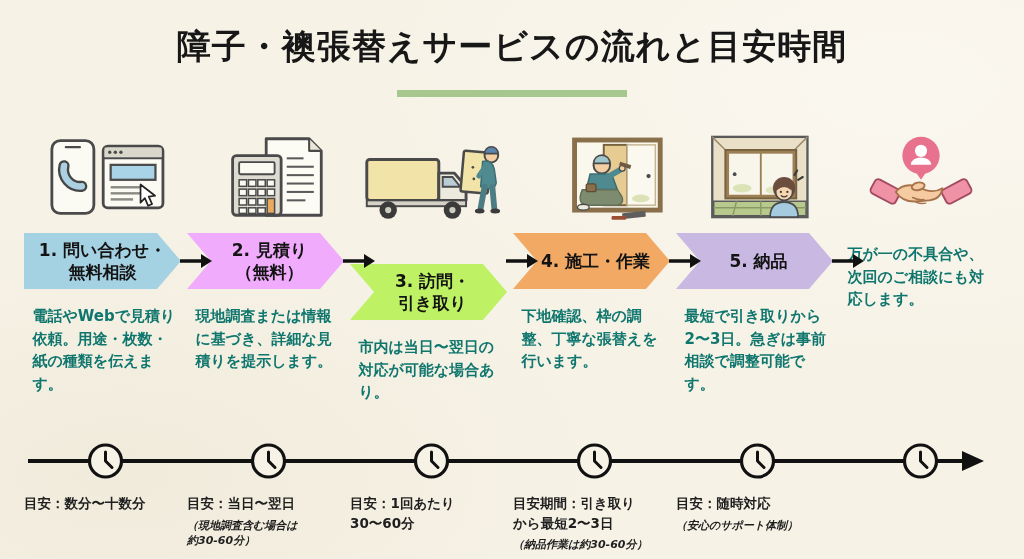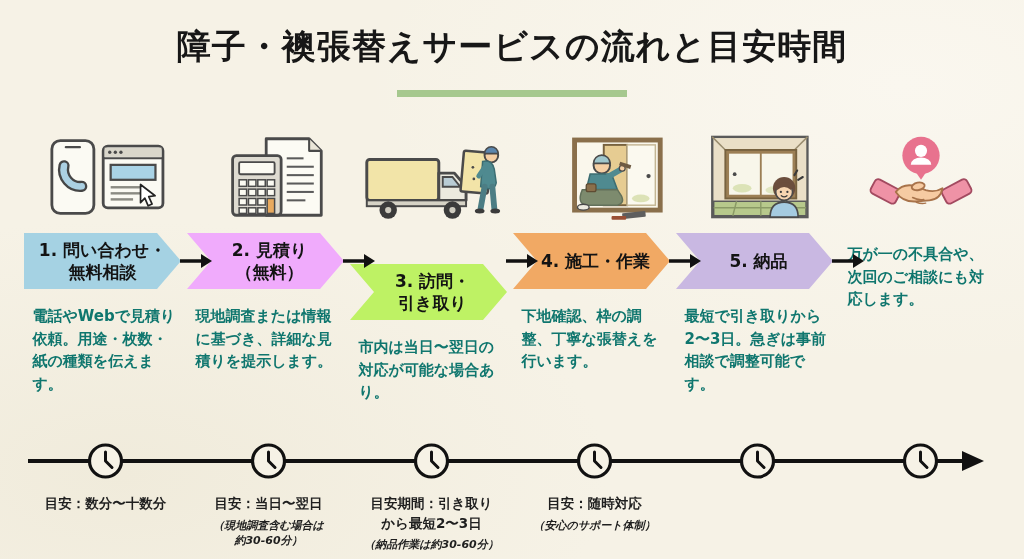--- a/index.html
+++ b/index.html
@@ -31,21 +31,21 @@
     white-space:pre-line;line-height:1.3;padding-left:8px;color:#131313;
   }
   .chev-first .chev-label{padding-left:0;}
   .desc{
     margin:16px auto 0;width:146px;min-height:100px;
     font-size:15px;font-weight:700;line-height:1.5;text-align:left;color:#0f766e;
   }
   .flow-arrow{position:absolute;top:125px;width:34px;height:18px;}
   .timeline-svg{display:block;margin-top:4px;}
   .times-row{display:flex;padding-left:24px;margin-top:2px;}
-  .time-cell{width:163px;flex:0 0 163px;text-align:center;}
+  .time-cell{width:163px;flex:0 0 163px;}
   .time-main{font-size:13.5px;font-weight:700;line-height:1.45;white-space:pre-line;}
   .time-note{font-size:11px;font-weight:700;line-height:1.4;white-space:pre-line;margin-top:4px;font-style:italic;}
 </style>
 </head>
 <body>
 
 <div class="title">障子・襖張替えサービスの流れと目安時間</div>
 <div class="accent-bar"></div>
 
 <div class="steps-row">
@@ -282,20 +282,25 @@
   <div class="time-cell">
     <div class="time-main">目安：数分〜十数分</div>
     <div class="time-note"></div>
   </div>
   <div class="time-cell">
     <div class="time-main">目安：当日〜翌日</div>
     <div class="time-note">（現地調査含む場合は
 約30-60分）</div>
   </div>
   <div class="time-cell">
+    <div class="time-main">目安：1回あたり
+30〜60分</div>
+    <div class="time-note"></div>
+  </div>
+  <div class="time-cell">
     <div class="time-main">目安期間：引き取り
 から最短2〜3日</div>
     <div class="time-note">（納品作業は約30-60分）</div>
   </div>
   <div class="time-cell">
     <div class="time-main">目安：随時対応</div>
     <div class="time-note">（安心のサポート体制）</div>
   </div>
 </div>
 

